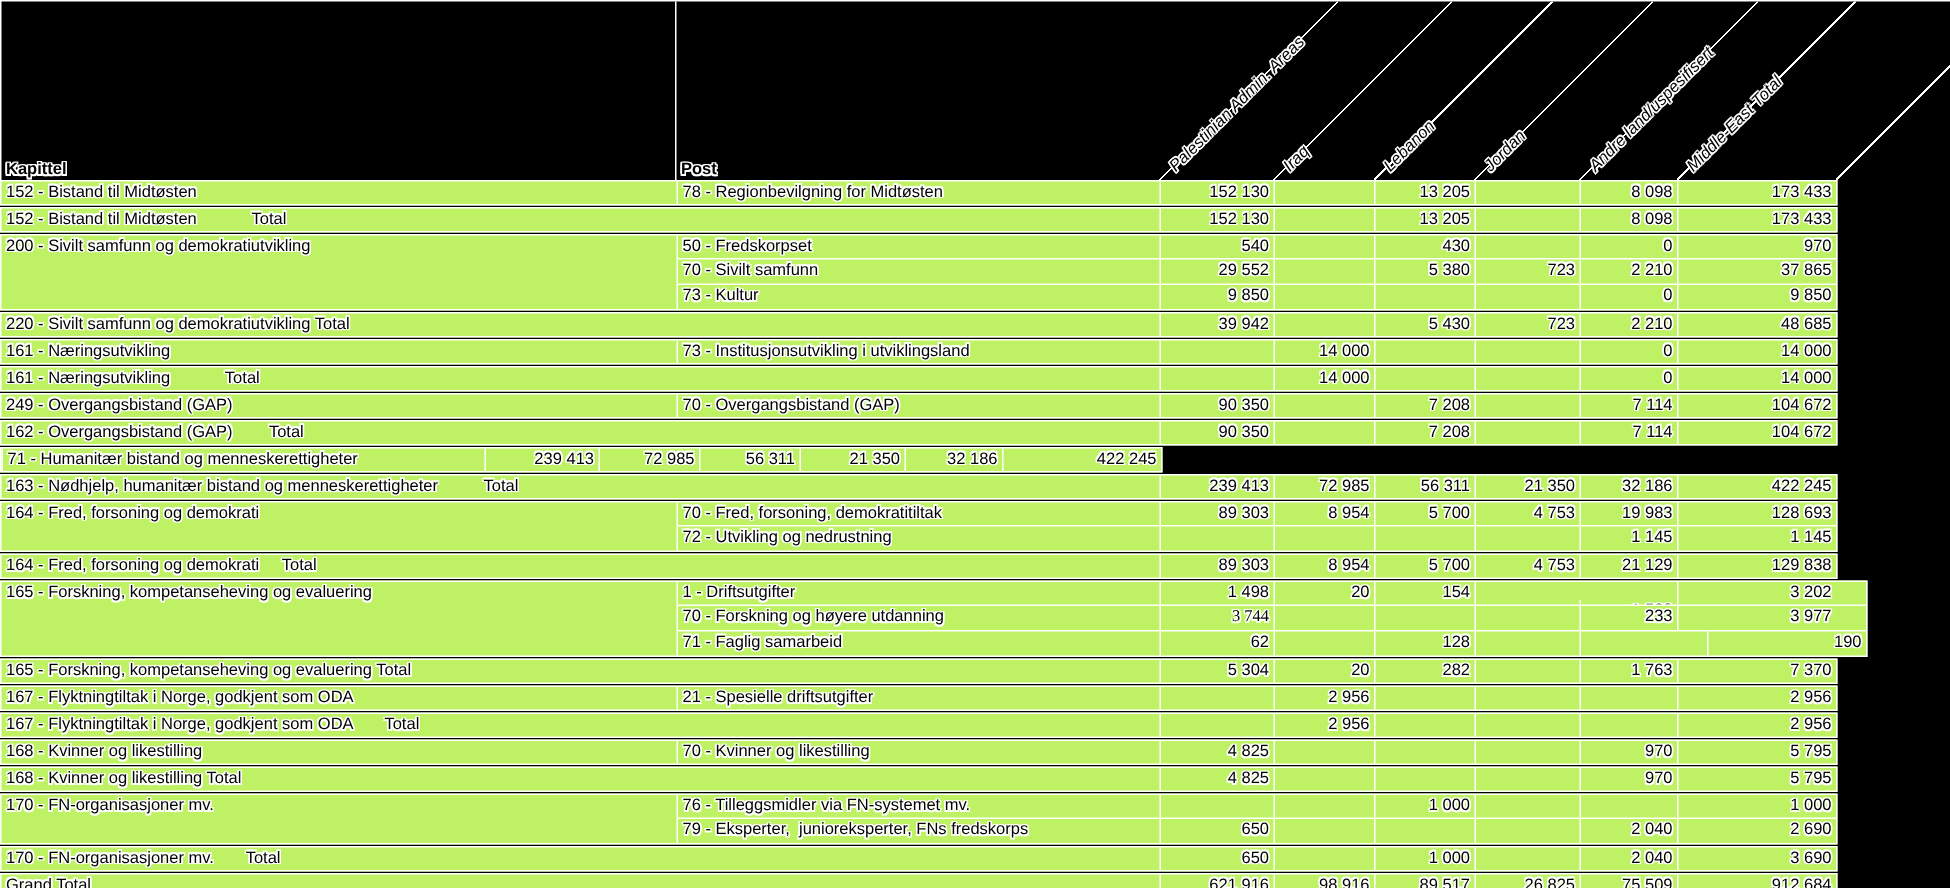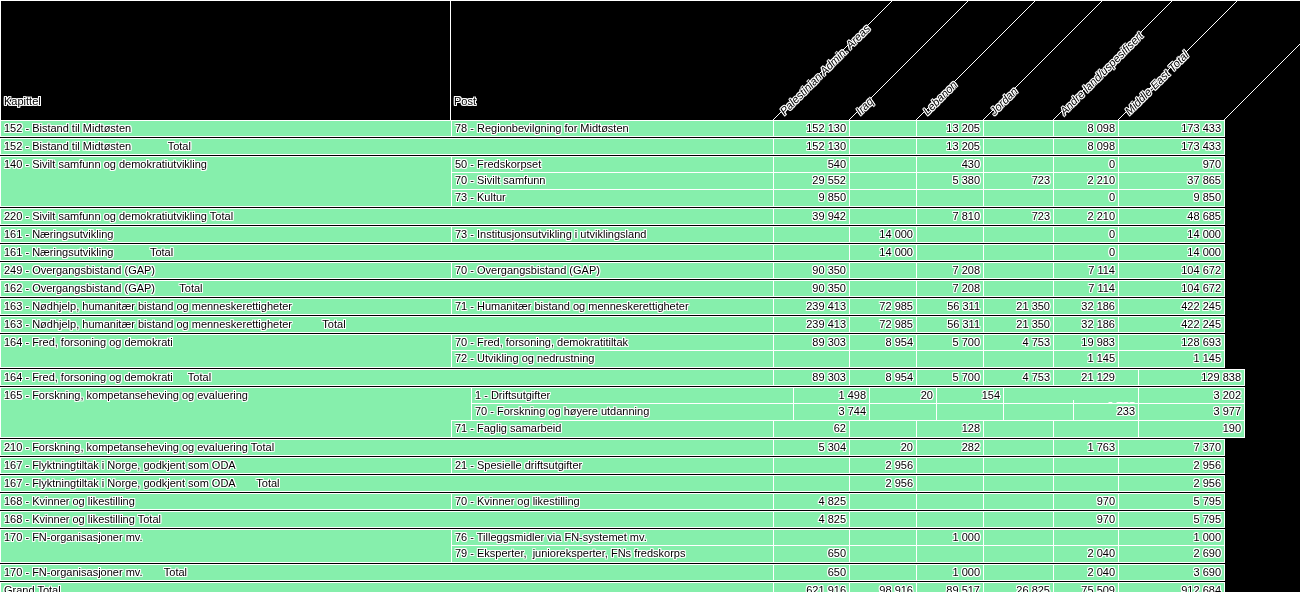--- a/index.html
+++ b/index.html
@@ -13,34 +13,34 @@
     text-shadow:-1px 0 #fff,1px 0 #fff,0 -1px #fff,0 1px #fff,
                 -1px -1px #fff,1px -1px #fff,-1px 1px #fff,1px 1px #fff;
   }
   
   .header{
     position:relative;width:1299px;height:119px;
     border-top:1px solid #fff;border-left:1px solid #fff;
   }
   .diag{position:absolute;left:0;top:0;}
   .vline{position:absolute;left:449px;top:0;width:1px;height:119px;background:#fff;}
-  .corner-label{position:absolute;bottom:13px;font-weight:normal;white-space:pre;}
+  .corner-label{position:absolute;bottom:1px;font-weight:bold;white-space:pre;}
   .diag-label{
     position:absolute;bottom:3px;white-space:nowrap;font-style:italic;
     transform:rotate(-45deg);transform-origin:0 100%;
   }
   
   .table-body{position:relative;width:1300px;}
-  .block{display:flex;width:max-content;border:1px solid #fff;margin-top:1px;background:#86efac;}
+  .block{display:flex;width:max-content;border:1px solid #fff;margin-top:1px;background:#bef264;}
   .block:first-child{margin-top:0;}
   .kap{
     width:450px;flex:none;box-sizing:border-box;padding-left:3px;
     line-height:15px;white-space:pre;overflow:hidden;
   }
-  .rows{flex:none;display:flex;flex-direction:column;align-items:flex-end;}
+  .rows{flex:none;display:flex;flex-direction:column;}
   .row{display:flex;height:15px;}
   .row.sep{border-top:1px solid #fff;height:16px;}
   .cell{
     box-sizing:border-box;border-left:1px solid #fff;
     line-height:14px;white-space:pre;overflow:hidden;flex:none;
   }
   .post{width:322px;padding-left:3px;}
   .val{text-align:right;padding-right:3px;}
   .merged{width:772px;padding-left:3px;}
 </style>
@@ -90,21 +90,21 @@
           <div class="cell merged outline" style="border-left: none;">152 - Bistand til Midtøsten            Total</div>
           <div class="cell val outline" style="width: 76px;">152 130</div>
           <div class="cell val outline" style="width: 67px;"></div>
           <div class="cell val outline" style="width: 67px;">13 205</div>
           <div class="cell val outline" style="width: 70px;"></div>
           <div class="cell val outline" style="width: 65px;">8 098</div>
           <div class="cell val outline" style="width: 106px;">173 433</div>
         </div>
       </div>
       <div class="block">
-        <div class="kap outline">140 - Sivilt samfunn og demokratiutvikling</div>
+        <div class="kap outline">200 - Sivilt samfunn og demokratiutvikling</div>
         <div class="rows">
           <div class="row">
             <div class="cell post outline">50 - Fredskorpset</div>
             <div class="cell val outline" style="width: 76px;">540</div>
             <div class="cell val outline" style="width: 67px;"></div>
             <div class="cell val outline" style="width: 67px;">430</div>
             <div class="cell val outline" style="width: 70px;"></div>
             <div class="cell val outline" style="width: 65px;">0</div>
             <div class="cell val outline" style="width: 106px;">970</div>
           </div>
@@ -126,21 +126,21 @@
             <div class="cell val outline" style="width: 65px;">0</div>
             <div class="cell val outline" style="width: 106px;">9 850</div>
           </div>
         </div>
       </div>
       <div class="block">
         <div class="row">
           <div class="cell merged outline" style="border-left: none;">220 - Sivilt samfunn og demokratiutvikling Total</div>
           <div class="cell val outline" style="width: 76px;">39 942</div>
           <div class="cell val outline" style="width: 67px;"></div>
-          <div class="cell val outline" style="width: 67px;">7 810</div>
+          <div class="cell val outline" style="width: 67px;">5 430</div>
           <div class="cell val outline" style="width: 70px;">723</div>
           <div class="cell val outline" style="width: 65px;">2 210</div>
           <div class="cell val outline" style="width: 106px;">48 685</div>
         </div>
       </div>
       <div class="block">
         <div class="kap outline">161 - Næringsutvikling</div>
         <div class="rows">
           <div class="row">
             <div class="cell post outline">73 - Institusjonsutvikling i utviklingsland</div>
@@ -183,21 +183,20 @@
           <div class="cell merged outline" style="border-left: none;">162 - Overgangsbistand (GAP)        Total</div>
           <div class="cell val outline" style="width: 76px;">90 350</div>
           <div class="cell val outline" style="width: 67px;"></div>
           <div class="cell val outline" style="width: 67px;">7 208</div>
           <div class="cell val outline" style="width: 70px;"></div>
           <div class="cell val outline" style="width: 65px;">7 114</div>
           <div class="cell val outline" style="width: 106px;">104 672</div>
         </div>
       </div>
       <div class="block">
-        <div class="kap outline">163 - Nødhjelp, humanitær bistand og menneskerettigheter</div>
         <div class="rows">
           <div class="row">
             <div class="cell post outline">71 - Humanitær bistand og menneskerettigheter</div>
             <div class="cell val outline" style="width: 76px;">239 413</div>
             <div class="cell val outline" style="width: 67px;">72 985</div>
             <div class="cell val outline" style="width: 67px;">56 311</div>
             <div class="cell val outline" style="width: 70px;">21 350</div>
             <div class="cell val outline" style="width: 65px;">32 186</div>
             <div class="cell val outline" style="width: 106px;">422 245</div>
           </div>
@@ -238,58 +237,58 @@
         </div>
       </div>
       <div class="block">
         <div class="row">
           <div class="cell merged outline" style="border-left: none;">164 - Fred, forsoning og demokrati     Total</div>
           <div class="cell val outline" style="width: 76px;">89 303</div>
           <div class="cell val outline" style="width: 67px;">8 954</div>
           <div class="cell val outline" style="width: 67px;">5 700</div>
           <div class="cell val outline" style="width: 70px;">4 753</div>
           <div class="cell val outline" style="width: 65px;">21 129</div>
-          <div class="cell val outline" style="width: 106px; margin-left: 20px;">129 838</div>
+          <div class="cell val outline" style="width: 106px;">129 838</div>
         </div>
       </div>
       <div class="block">
         <div class="kap outline">165 - Forskning, kompetanseheving og evaluering</div>
         <div class="rows">
           <div class="row">
             <div class="cell post outline">1 - Driftsutgifter</div>
             <div class="cell val outline" style="width: 76px;">1 498</div>
             <div class="cell val outline" style="width: 67px;">20</div>
             <div class="cell val outline" style="width: 67px;">154</div>
             <div class="cell val outline" style="width: 70px;"></div>
             <div class="cell val outline" style="width: 65px; margin-top: 12px;">1 530</div>
             <div class="cell val outline" style="width: 106px;">3 202</div>
           </div>
           <div class="row sep">
             <div class="cell post outline">70 - Forskning og høyere utdanning</div>
-            <div class="cell val outline" style="width: 76px;">3 744</div>
+            <div class="cell val outline" style="width: 76px; font-family: Liberation Serif, serif;">3 744</div>
             <div class="cell val outline" style="width: 67px;"></div>
             <div class="cell val outline" style="width: 67px;"></div>
             <div class="cell val outline" style="width: 70px;"></div>
             <div class="cell val outline" style="width: 65px;">233</div>
             <div class="cell val outline" style="width: 106px;">3 977</div>
           </div>
           <div class="row sep">
             <div class="cell post outline">71 - Faglig samarbeid</div>
             <div class="cell val outline" style="width: 76px;">62</div>
             <div class="cell val outline" style="width: 67px;"></div>
             <div class="cell val outline" style="width: 67px;">128</div>
             <div class="cell val outline" style="width: 70px;"></div>
             <div class="cell val outline" style="width: 65px;"></div>
             <div class="cell val outline" style="width: 106px; margin-left: 20px;">190</div>
           </div>
         </div>
       </div>
       <div class="block">
         <div class="row">
-          <div class="cell merged outline" style="border-left: none;">210 - Forskning, kompetanseheving og evaluering Total</div>
+          <div class="cell merged outline" style="border-left: none;">165 - Forskning, kompetanseheving og evaluering Total</div>
           <div class="cell val outline" style="width: 76px;">5 304</div>
           <div class="cell val outline" style="width: 67px;">20</div>
           <div class="cell val outline" style="width: 67px; padding-left: 16px;">282</div>
           <div class="cell val outline" style="width: 70px;"></div>
           <div class="cell val outline" style="width: 65px;">1 763</div>
           <div class="cell val outline" style="width: 106px;">7 370</div>
         </div>
       </div>
       <div class="block">
         <div class="kap outline">167 - Flyktningtiltak i Norge, godkjent som ODA</div>

